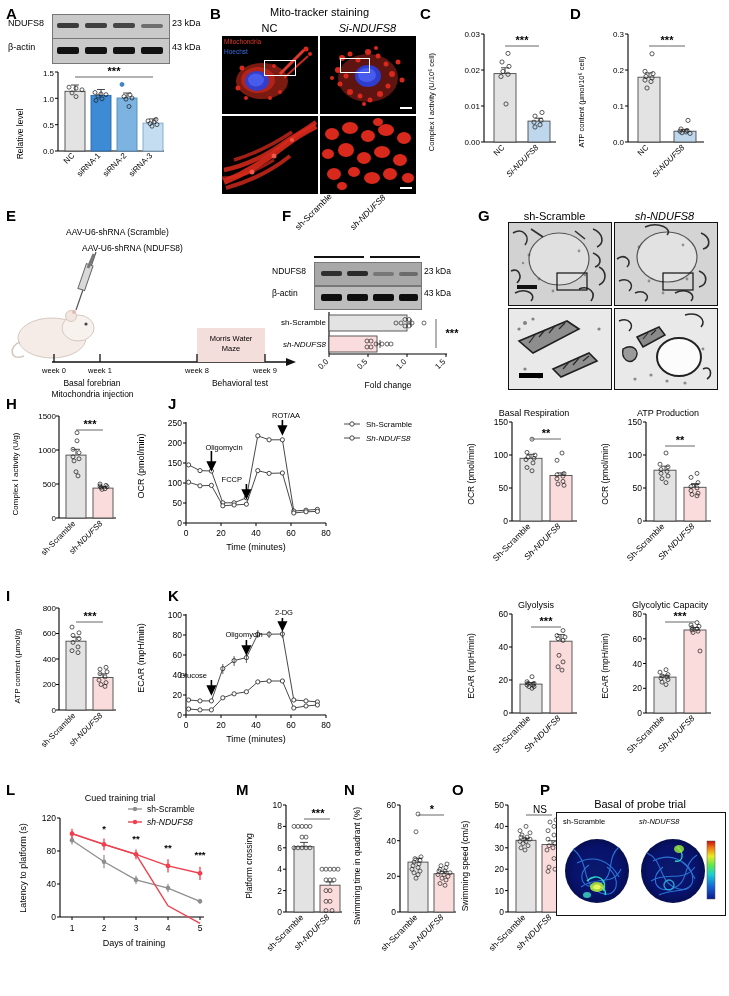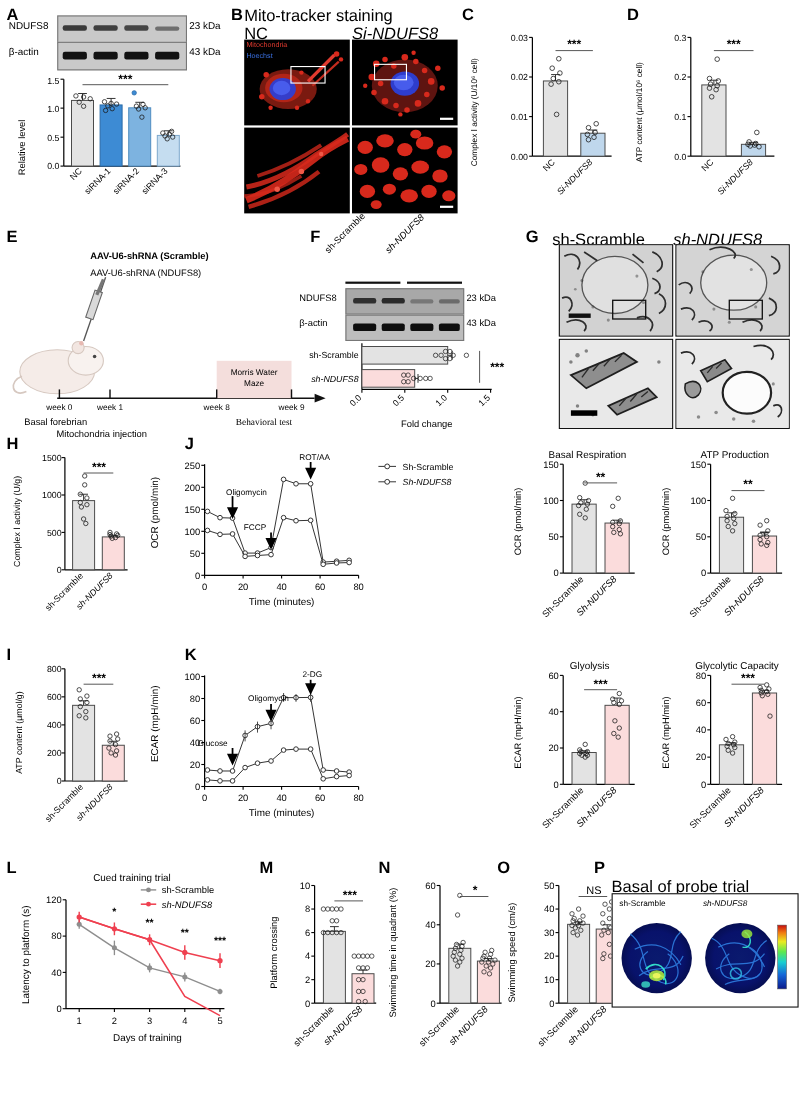--- a/index.html
+++ b/index.html
@@ -1,20 +1,20 @@
 <!DOCTYPE html>
 <html><head>
 <meta charset="utf-8">
 <style>
   html,body{margin:0;padding:0;background:#fff;}
   body{width:729px;height:996px;position:relative;font-family:"Liberation Sans",sans-serif;color:#000;overflow:hidden;}
   .fig{position:absolute;left:0;top:0;width:729px;height:996px;}
   .pl{position:absolute;font-weight:bold;font-size:15px;line-height:1;}
   .abs{position:absolute;}
-  .ttl{position:absolute;font-size:15px;}
+  .ttl{position:absolute;font-size:11px;text-align:center;}
   svg{display:block;overflow:visible;}
   .it{font-style:italic;}
   .blot{position:absolute;border:1px solid #777;background:#c9c9c9;}
   .band{position:absolute;border-radius:2px;}
   .imgbox{position:absolute;background:#000;}
   .wbox{position:absolute;border:1px solid #fff;}
   text{font-family:"Liberation Sans",sans-serif;}
 </style>
 </head>
 <body>
@@ -302,21 +302,21 @@
   </g>
   <line x1="75" y1="26" x2="111" y2="26" stroke="#555" stroke-width="0.9"></line>
   <text x="93" y="24" font-size="11" font-weight="bold" text-anchor="middle">***</text>
   <g font-size="8">
     <text transform="translate(75,128) rotate(-45)" text-anchor="end">NC</text>
     <text transform="translate(111,128) rotate(-45)" text-anchor="end" font-style="italic">Si-NDUFS8</text>
   </g>
 </svg>
 
 <div class="pl" style="left:6px;top:208px;">E</div>
-<div class="abs" style="left:82px;top:227px;font-size:8.5px;font-weight:bold;">AAV-U6-shRNA (Scramble)</div>
+<div class="abs" style="left:66px;top:227px;font-size:8.5px;">AAV-U6-shRNA (Scramble)</div>
 <div class="abs" style="left:82px;top:243px;font-size:8.5px;">AAV-U6-shRNA (NDUFS8)</div>
 
 <svg class="abs" style="left:8px;top:250px;" width="290" height="130">
 
   <g>
     <line x1="88" y1="2" x2="68" y2="60" stroke="#555" stroke-width="1.2"></line>
     <rect x="74" y="14" width="7" height="26" fill="#d9d9d9" stroke="#666" stroke-width="1" transform="rotate(19 77 27)"></rect>
     <line x1="86" y1="4" x2="80" y2="18" stroke="#777" stroke-width="3"></line>
   </g>
 
@@ -340,23 +340,23 @@
   </g>
   <text x="223" y="91" font-size="7.5" text-anchor="middle">Morris Water</text>
   <text x="223" y="101" font-size="7.5" text-anchor="middle">Maze</text>
   <g font-size="7.5" text-anchor="middle">
     <text x="46" y="123">week 0</text>
     <text x="92" y="123">week 1</text>
     <text x="189" y="123">week 8</text>
     <text x="257" y="123">week 9</text>
   </g>
 </svg>
-<div class="abs" style="left:22px;top:378px;width:140px;font-size:8.5px;">Basal forebrian</div>
+<div class="abs" style="left:22px;top:378px;width:140px;text-align:center;font-size:8.5px;">Basal forebrian</div>
 <div class="abs" style="left:10px;top:389px;width:165px;text-align:center;font-size:8.5px;">Mitochondria injection</div>
-<div class="abs" style="left:175px;top:378px;width:130px;text-align:center;font-size:8.5px;font-family:Liberation Serif, serif;">Behavioral test</div>
+<div class="abs" style="left:175px;top:378px;width:130px;text-align:center;font-size:8.5px;">Behavioral test</div>
 
 <div class="pl" style="left:282px;top:208px;">F</div>
 <div class="abs" style="left:300px;top:222px;font-size:8.5px;transform:rotate(-45deg);transform-origin:left bottom;">sh-Scramble</div>
 <div class="abs it" style="left:355px;top:222px;font-size:8.5px;transform:rotate(-45deg);transform-origin:left bottom;">sh-NDUFS8</div>
 <div class="abs" style="left:314px;top:256px;width:50px;height:2px;background:#111;"></div>
 <div class="abs" style="left:370px;top:256px;width:50px;height:2px;background:#111;"></div>
 
 <div class="abs" style="left:272px;top:266px;font-size:8.5px;">NDUFS8</div>
 <div class="abs" style="left:272px;top:288px;font-size:8.5px;">β-actin</div>
 <div class="abs" style="left:424px;top:266px;font-size:8.5px;">23 kDa</div>

